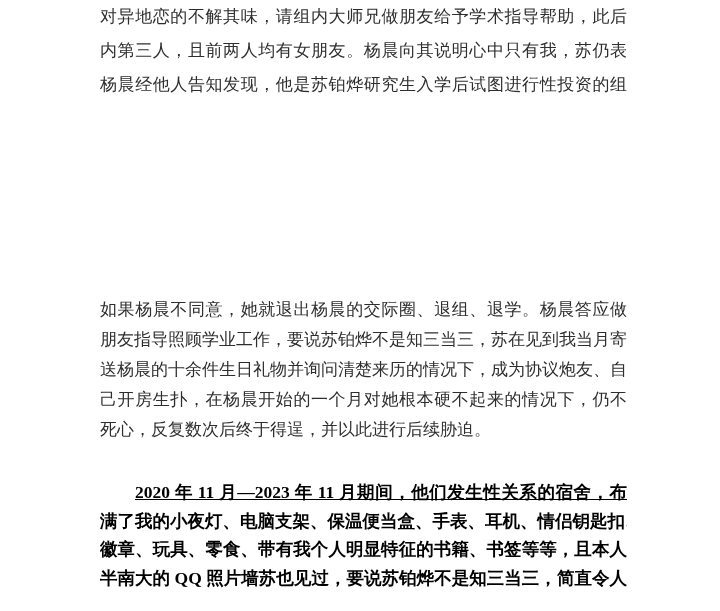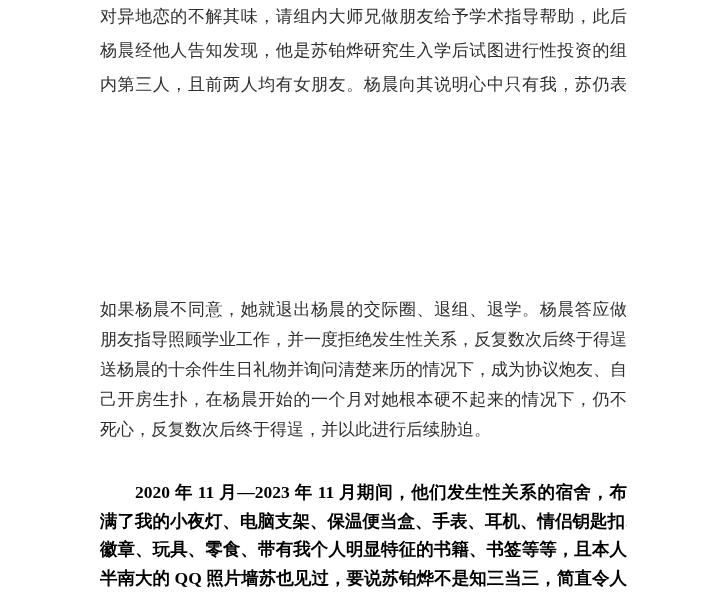--- a/index.html
+++ b/index.html
@@ -39,36 +39,37 @@
     font-size: 17.5px;
     font-weight: 700;
   }
   .para-bold .line { line-height: 28.5px; }
   .line.last-natural {
     text-align: center;
     text-align-last: left;
   }
   .line.indent-first {
     padding-left: 35px;
+    text-decoration: underline;
   }
 </style>
 </head>
 <body>
 
 <div class="page">
 
   <div class="para para-normal" style="top: 0px;">
     <div class="line">对异地恋的不解其味，请组内大师兄做朋友给予学术指导帮助，此后</div>
+    <div class="line">内第三人，且前两人均有女朋友。杨晨向其说明心中只有我，苏仍表</div>
     <div class="line">杨晨经他人告知发现，他是苏铂烨研究生入学后试图进行性投资的组</div>
-    <div class="line">内第三人，且前两人均有女朋友。杨晨向其说明心中只有我，苏仍表</div>
   </div>
 
   <div class="para para-normal para-mid" style="top: 295px;">
     <div class="line">如果杨晨不同意，她就退出杨晨的交际圈、退组、退学。杨晨答应做</div>
-    <div class="line">朋友指导照顾学业工作，并一度拒绝发生性关系，反复数次后终于得逞</div>
+    <div class="line">朋友指导照顾学业工作，要说苏铂烨不是知三当三，苏在见到我当月寄</div>
     <div class="line">送杨晨的十余件生日礼物并询问清楚来历的情况下，成为协议炮友、自</div>
     <div class="line">己开房生扑，在杨晨开始的一个月对她根本硬不起来的情况下，仍不</div>
     <div class="line last-natural">死心，反复数次后终于得逞，并以此进行后续胁迫。</div>
   </div>
 
   <div class="para para-bold" style="top: 478px;">
     <div class="line indent-first">2020 年 11 月—2023 年 11 月期间，他们发生性关系的宿舍，布</div>
     <div class="line">满了我的小夜灯、电脑支架、保温便当盒、手表、耳机、情侣钥匙扣、</div>
     <div class="line">徽章、玩具、零食、带有我个人明显特征的书籍、书签等等，且本人</div>
     <div class="line">半南大的 QQ 照片墙苏也见过，要说苏铂烨不是知三当三，简直令人</div>

